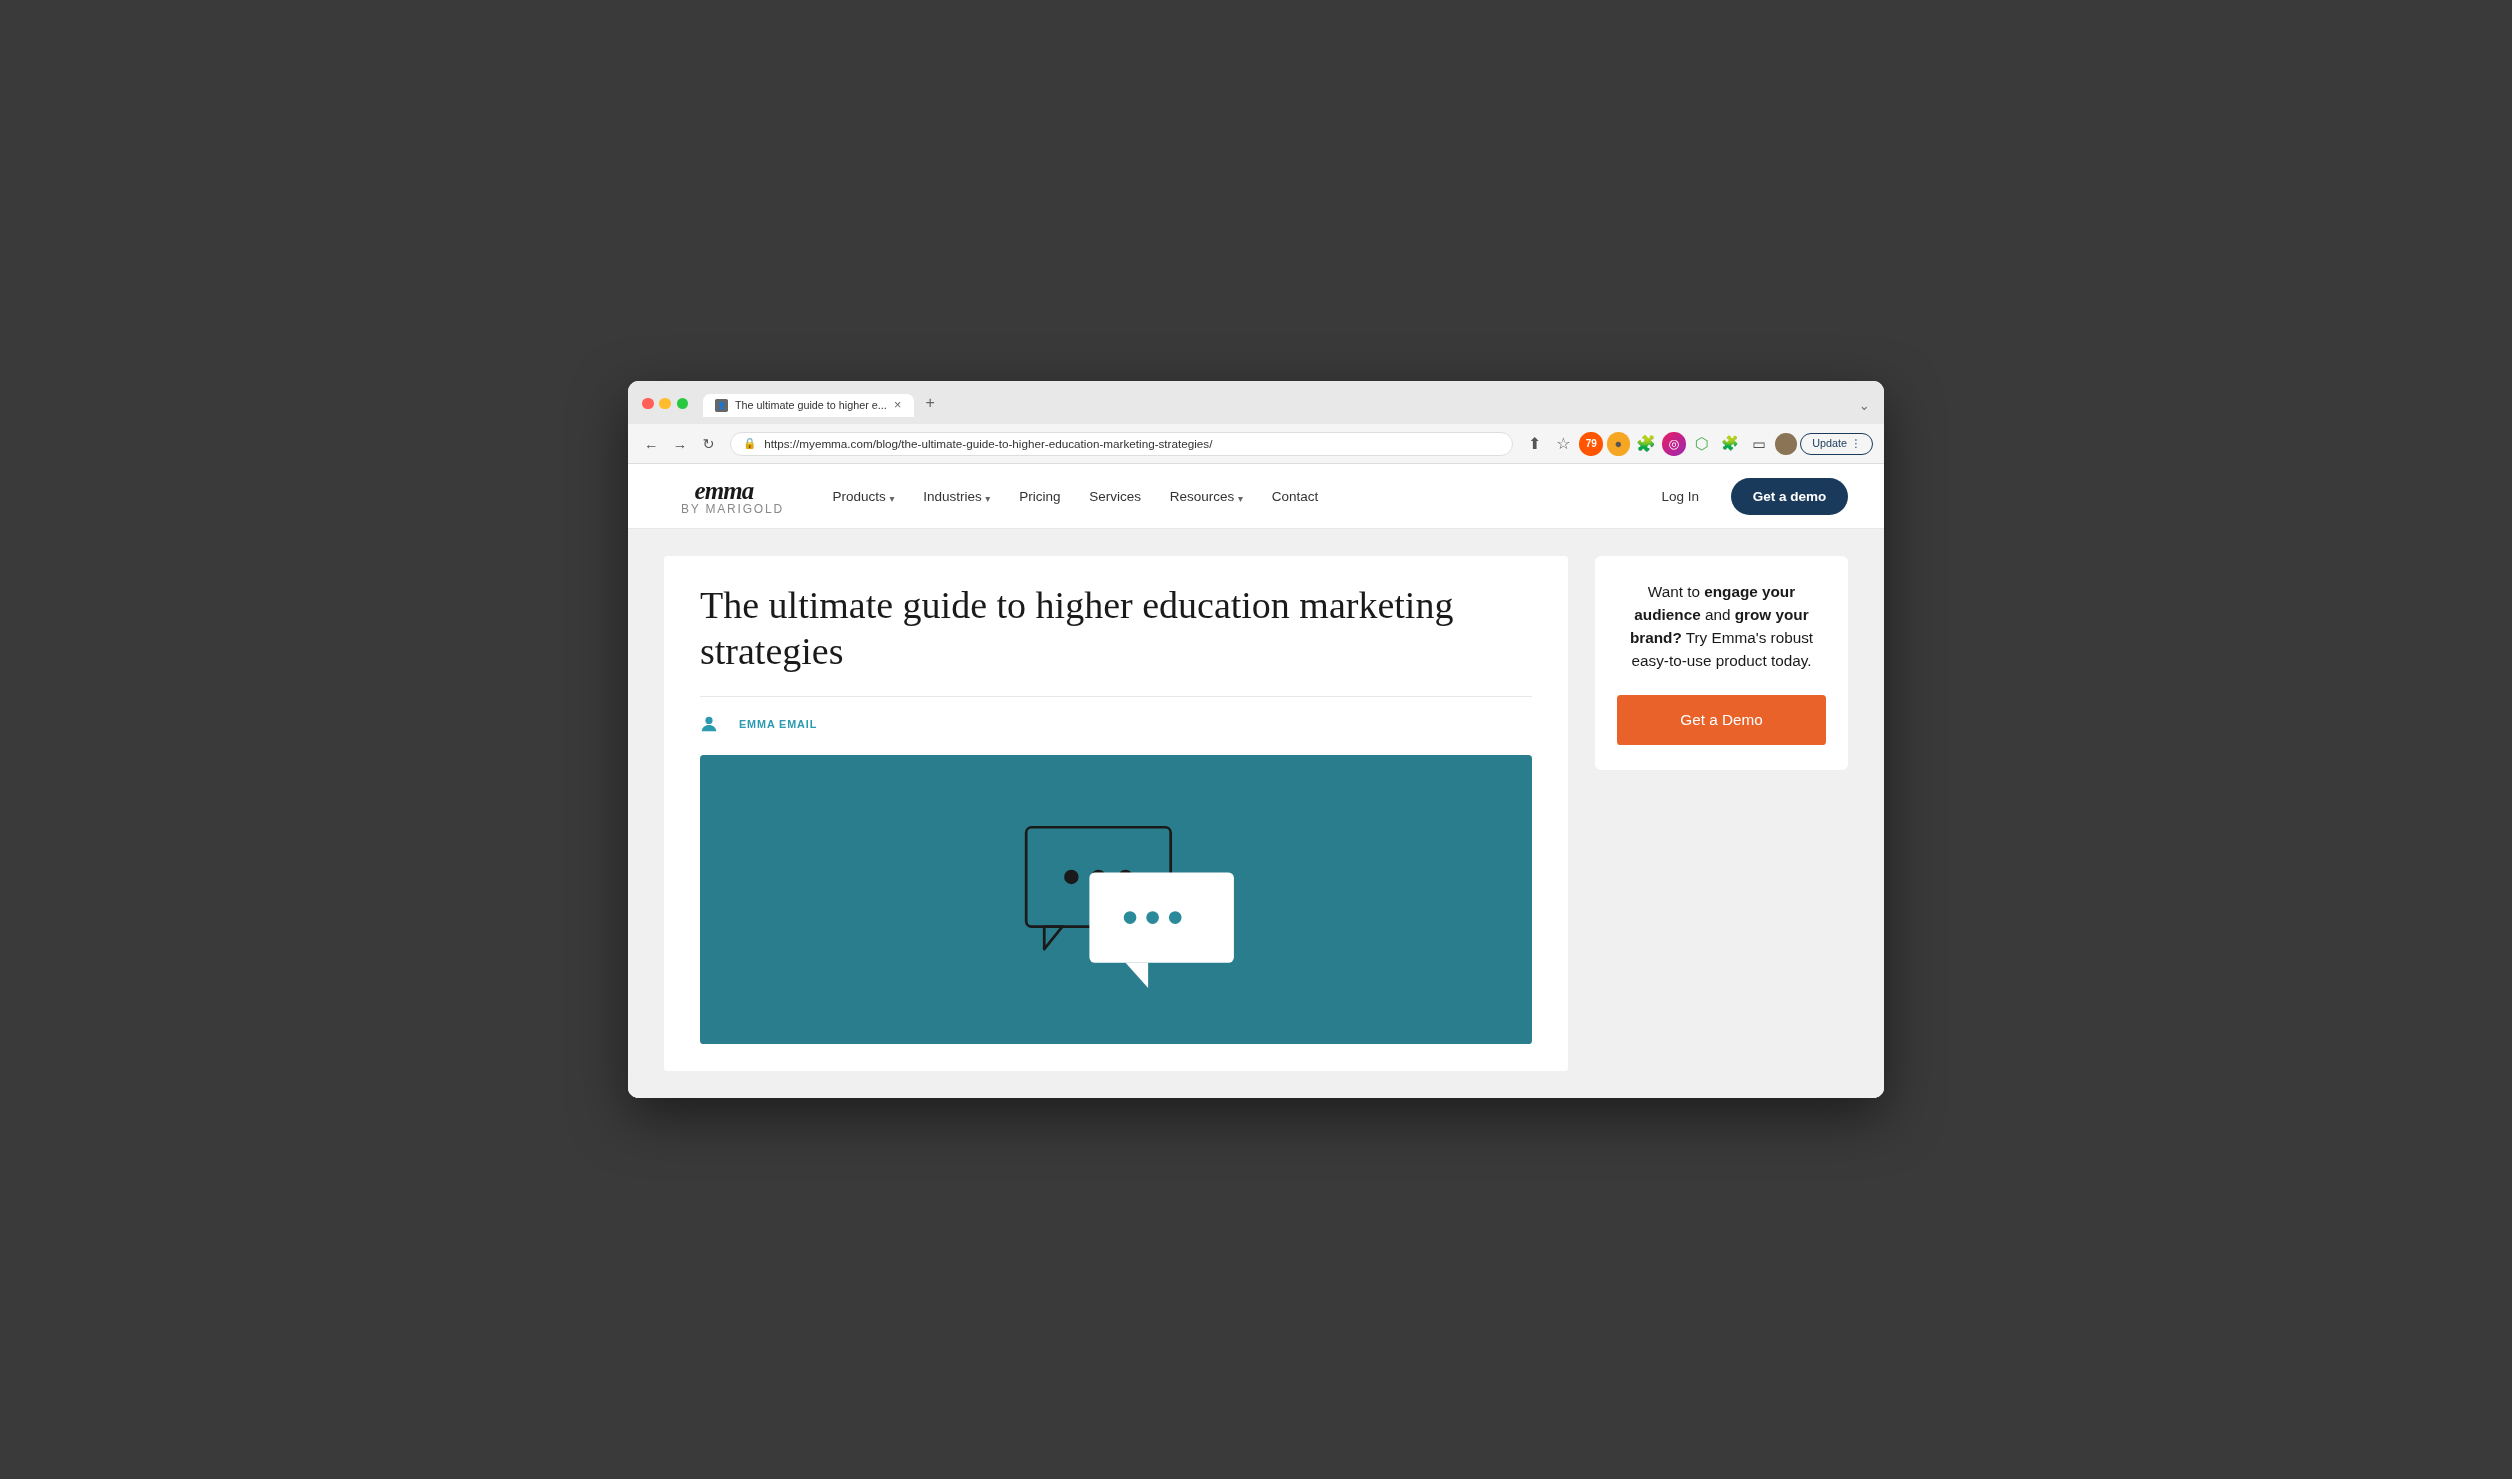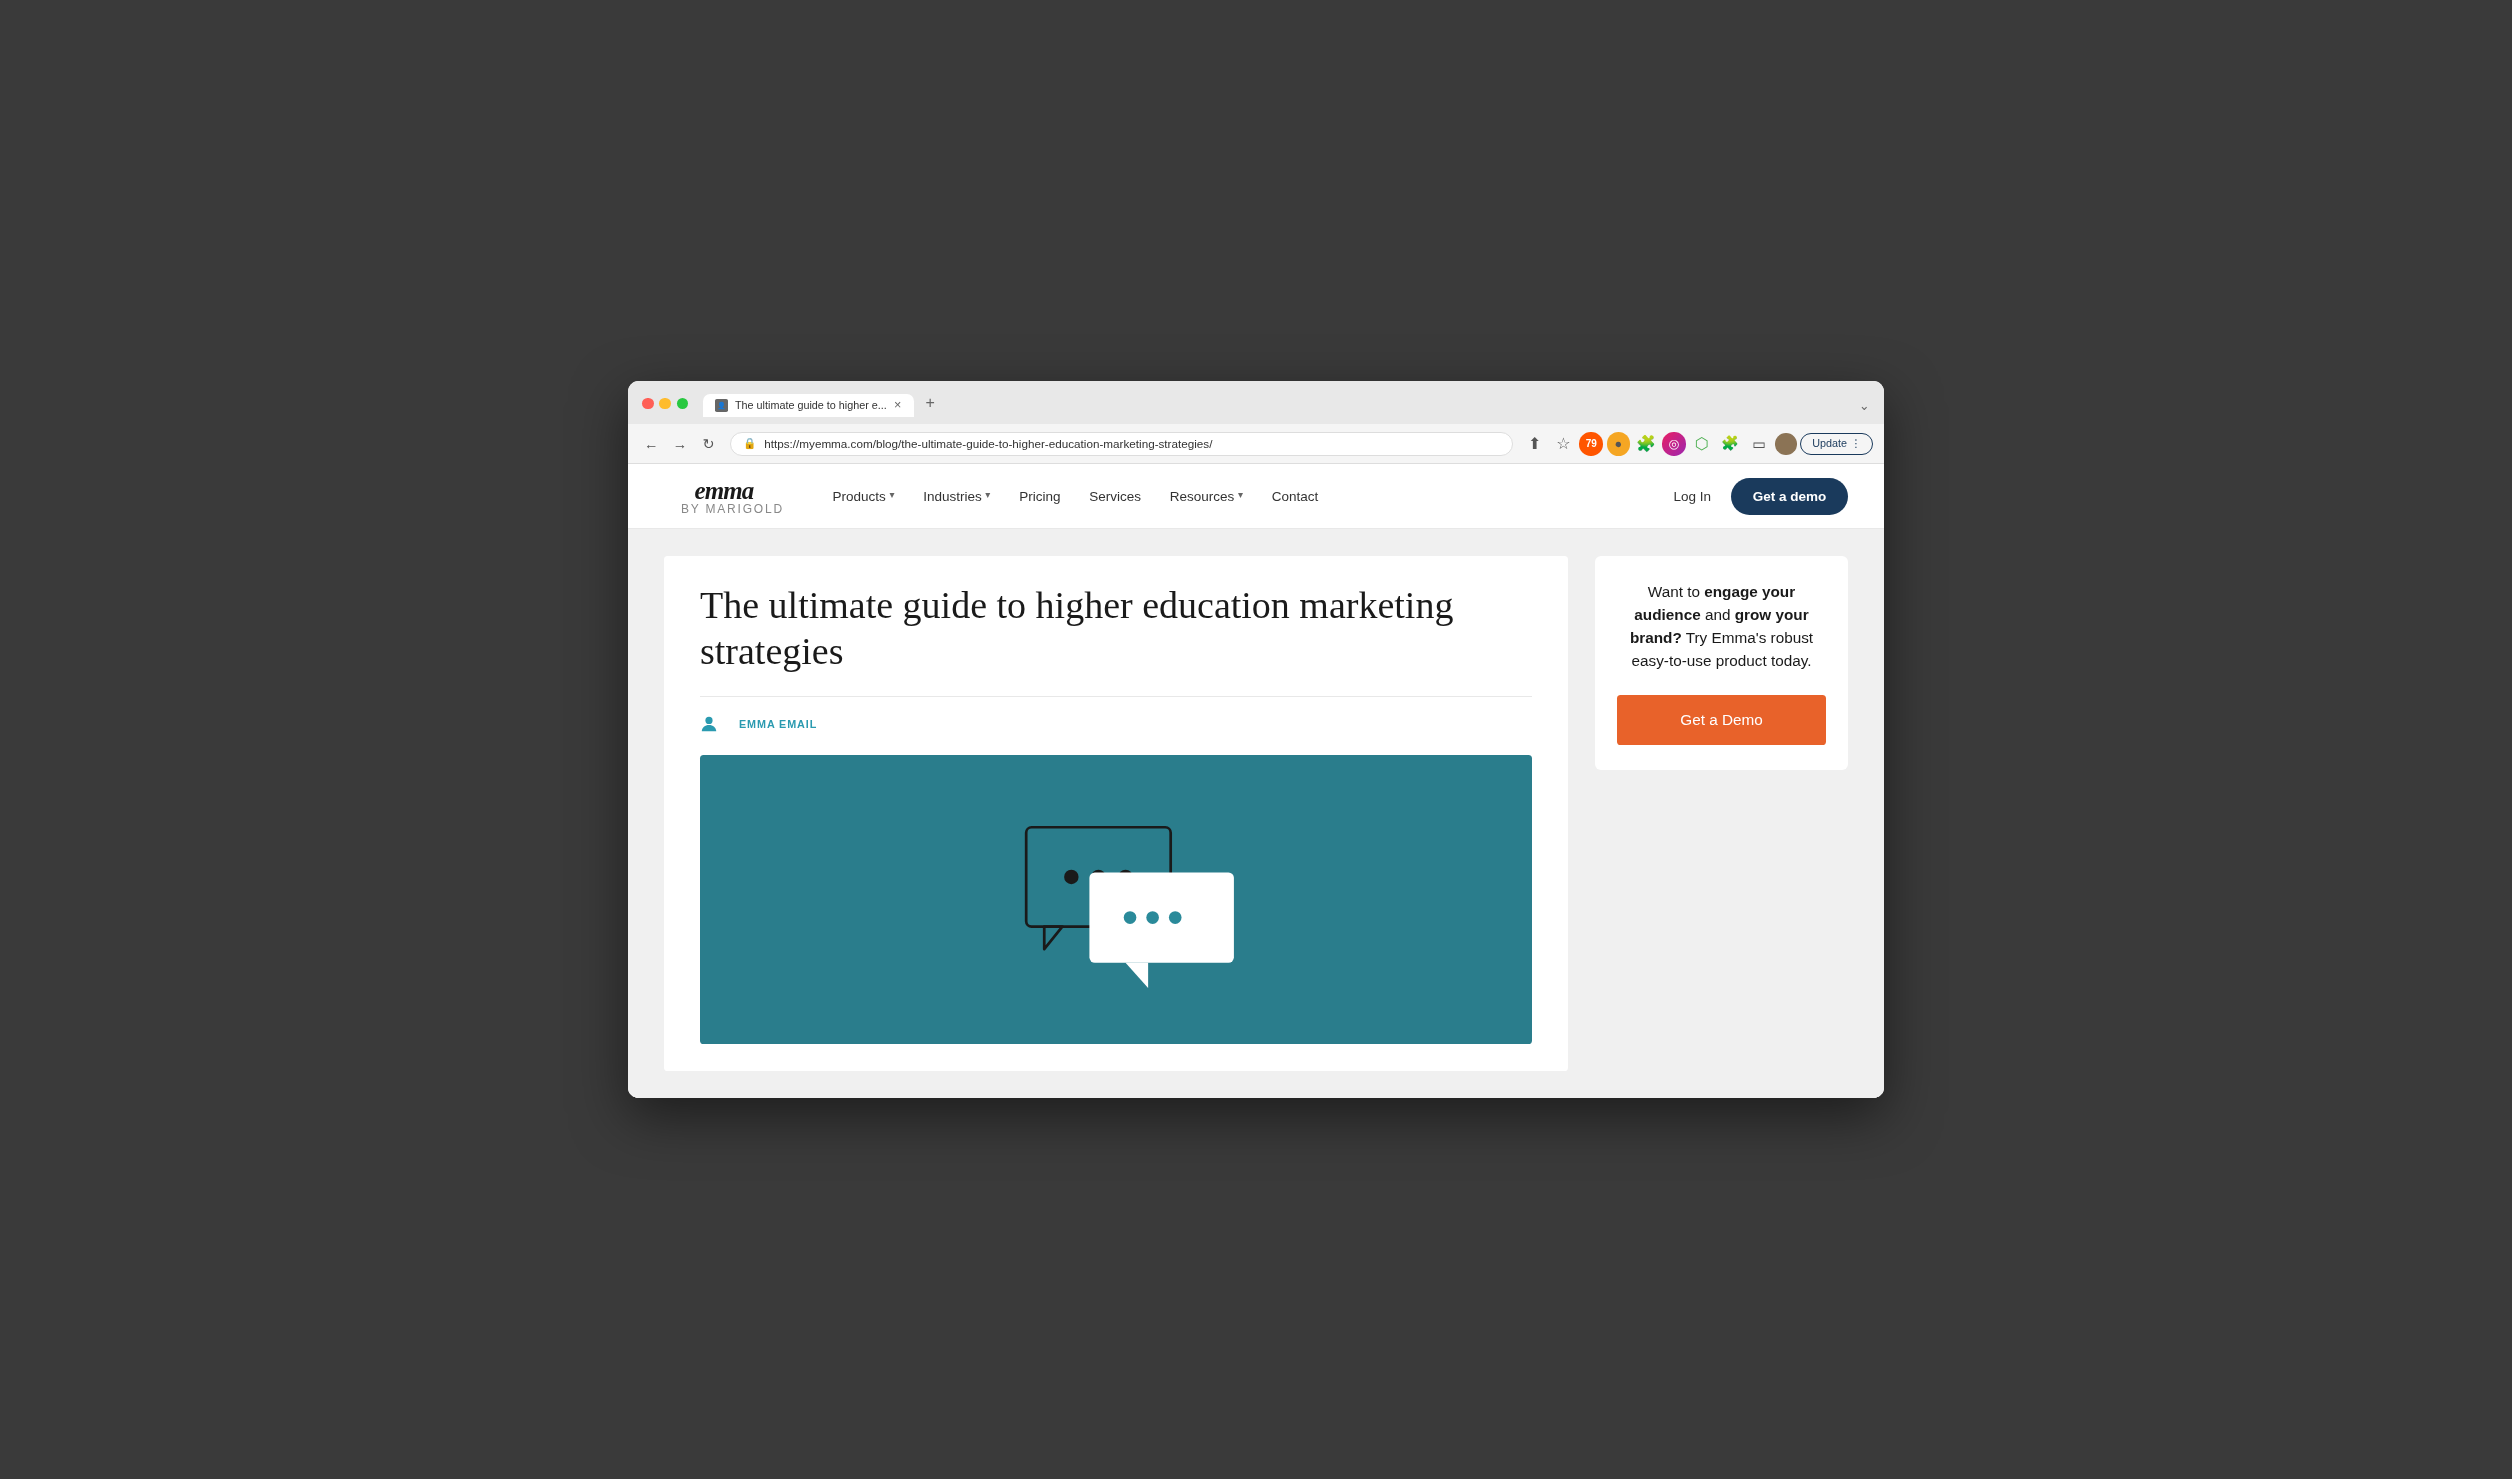--- a/index.html
+++ b/index.html
@@ -266,32 +266,32 @@
       gap: 3.6px;
       flex: 1;
     }
 
     .nav-item {
       padding: 7.2px 12.6px;
       font-size: 13.5px;
       color: #333;
       cursor: pointer;
       display: flex;
-      align-items: flex-start;
+      align-items: flex-end;
       gap: 3.6px;
       text-decoration: none;
       border-radius: 3.6px;
     }
 
     .nav-chevron { font-size: 10px; color: #666; }
 
     .nav-actions {
       display: flex;
       align-items: center;
-      gap: 20px;
+      gap: 32px;
     }
 
     .login-btn {
       font-size: 13.5px;
       color: #333;
       cursor: pointer;
       text-decoration: none;
     }
 
     .get-demo-btn {

